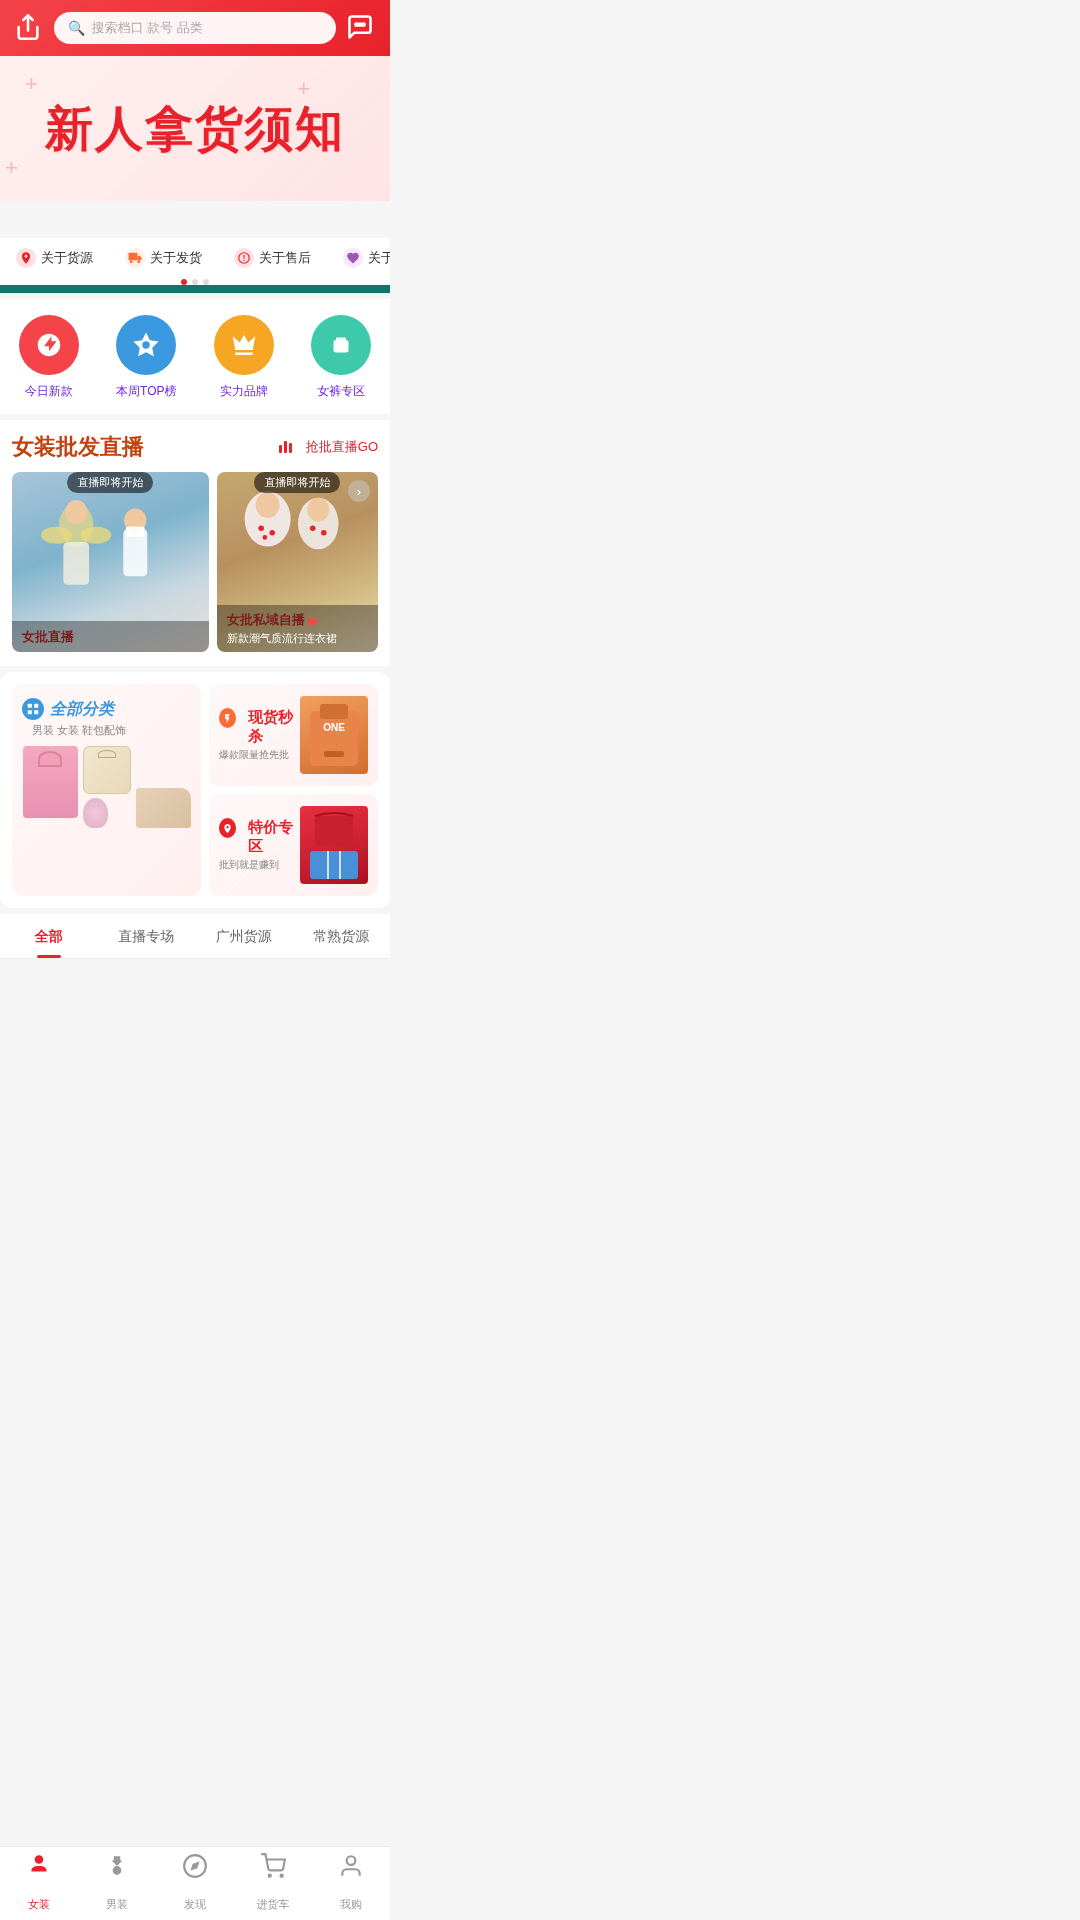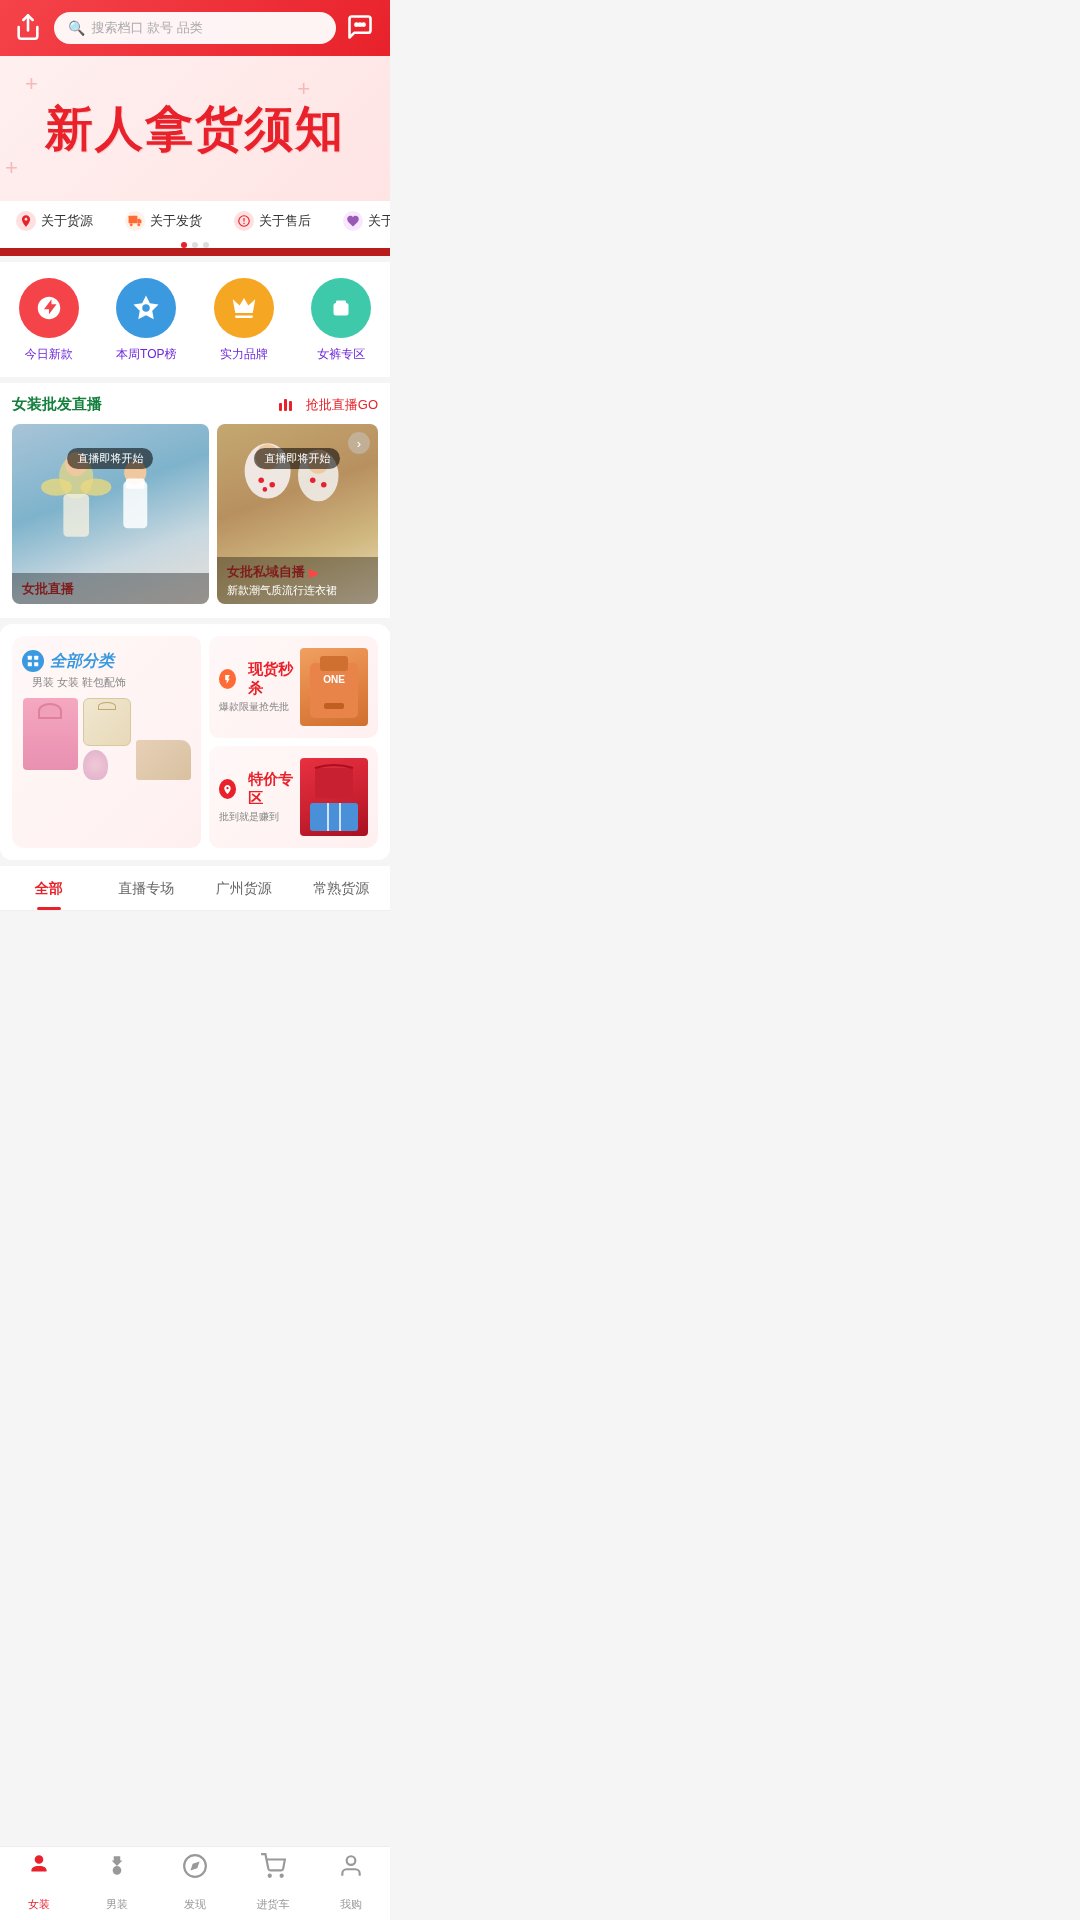--- a/index.html
+++ b/index.html
@@ -132,21 +132,21 @@
       background: white;
       margin-top: 6px;
       padding: 12px 12px 14px;
     }
     .live-header {
       display: flex;
       align-items: center;
       justify-content: space-between;
       margin-bottom: 10px;
     }
-    .live-title { font-size: 15px; font-weight: 700; color: #15803d; text-align: center; }
+    .live-title { font-size: 22px; font-weight: 700; color: #c2410c; text-align: center; }
     .live-more {
       display: flex;
       align-items: center;
       gap: 14px;
       font-size: 13px;
       color: #e8212a;
       cursor: pointer;
     }
     .live-more-bars { display: flex; gap: 2px; align-items: flex-end; }
     .live-bar {
@@ -169,21 +169,21 @@
     .live-card-small {
       flex: 0.9;
       border-radius: 8px;
       overflow: hidden;
       position: relative;
       height: 180px;
       background: #c8b090;
     }
     .live-badge {
       position: absolute;
-      top: 24px;
+      top: 0;
       left: 50%;
       transform: translateX(-50%);
       background: rgba(0,0,0,0.55);
       color: white;
       font-size: 11px;
       padding: 3px 10px;
       border-radius: 12px;
       white-space: nowrap;
     }
     .live-badge-right {
@@ -313,21 +313,20 @@
       padding: 12px 10px;
       display: flex;
       align-items: center;
       justify-content: space-between;
       background: linear-gradient(135deg, #fff8f8 0%, #fff0f0 100%);
       overflow: hidden;
     }
     .promo-text-block { flex: 1; }
     .promo-tag-line {
       display: flex;
-      align-items: center;
       gap: 12px;
     }
     .promo-tag-icon-orange {
       width: 20px; height: 20px;
       background: #ff6b35;
       border-radius: 50%;
       display: flex; align-items: center; justify-content: center;
       font-size: 11px; color: white;
     }
     .promo-tag-icon-pink {
@@ -453,21 +452,21 @@
   </div>
 </div>
 
 <div class="banner">
   <span class="banner-decoration top-left">+</span>
   <span class="banner-decoration top-right">+</span>
   <span class="banner-decoration bottom-left">+</span>
   <span class="banner-title">新人拿货须知</span>
 </div>
 
-<div style="background:#b91c1c;">
+<div style="background:#0f766e;margin-top:37px;">
   <div class="info-strip">
     <div class="info-item">
       <div class="info-item-icon" style="background:#ffe0e0;">
         <svg width="14" height="14" viewBox="0 0 24 24" fill="#e8212a">
             <path d="M12 2C8 2 5 5 5 9c0 5.25 7 13 7 13s7-7.75 7-13c0-4-3-7-7-7zm0 9.5c-1.38 0-2.5-1.12-2.5-2.5S10.62 6.5 12 6.5s2.5 1.12 2.5 2.5S13.38 11.5 12 11.5z"></path>
           </svg>
       </div>
       <span class="info-item-text">关于货源</span>
     </div>
     <div class="info-item">

